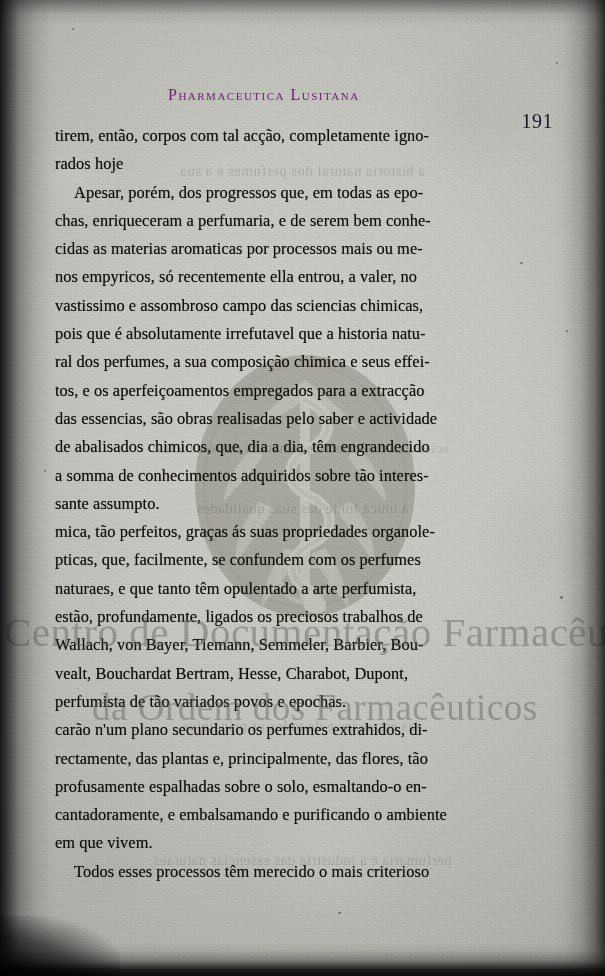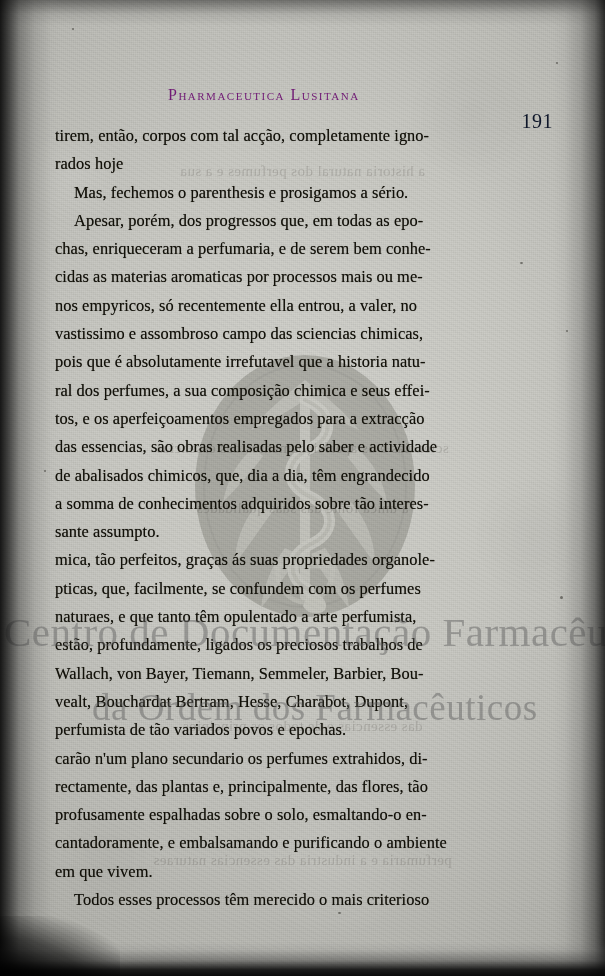--- a/index.html
+++ b/index.html
@@ -226,21 +226,20 @@
   </div>
 
   <div class="running-head">
     <div class="head-title">Pharmaceutica Lusitana</div>
     <div class="head-folio">191</div>
   </div>
 
   <div class="textblock" id="textblock">
       <div class="ln">tirem, então, corpos com tal acção, completamente igno-</div>
       <div class="ln">rados hoje</div>
-      <div class="ln indent">Mas, fechemos o parenthesis e prosigamos a sério.</div>
       <div class="ln indent">Apesar, porém, dos progressos que, em todas as epo-</div>
       <div class="ln">chas, enriqueceram a perfumaria, e de serem bem conhe-</div>
       <div class="ln">cidas as materias aromaticas por processos mais ou me-</div>
       <div class="ln">nos empyricos, só recentemente ella entrou, <b>a valer</b>, no</div>
       <div class="ln">vastissimo e assombroso campo das sciencias chimicas,</div>
       <div class="ln">pois que é absolutamente irrefutavel que a historia natu-</div>
       <div class="ln">ral dos perfumes, a sua composição chimica e seus effei-</div>
       <div class="ln">tos, e os aperfeiçoamentos empregados para a extracção</div>
       <div class="ln">das essencias, são obras realisadas pelo saber e actividade</div>
       <div class="ln">de abalisados chimicos, que, dia a dia, têm engrandecido</div>

